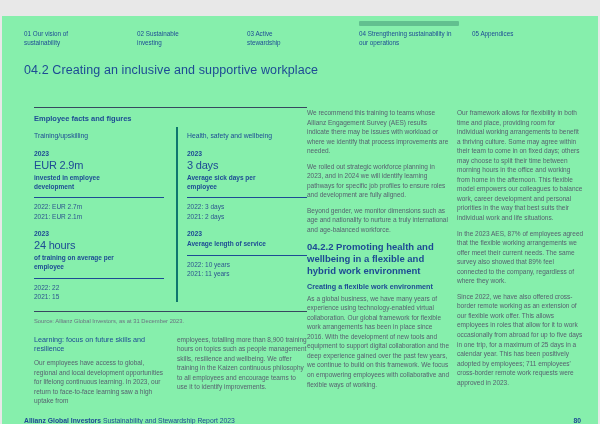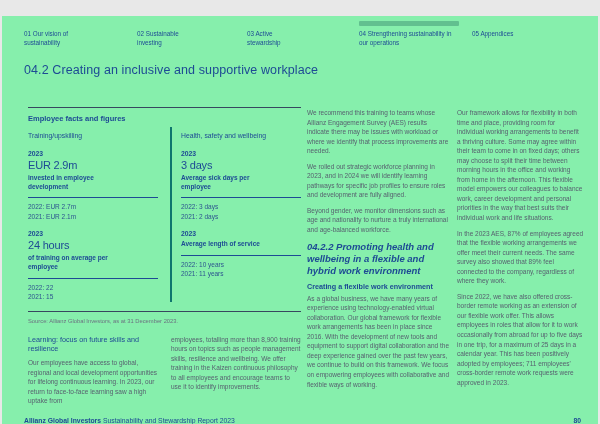--- a/index.html
+++ b/index.html
@@ -18,21 +18,21 @@
     position:absolute; left:357px; top:5px; width:100px; height:5px;
     background:#62c08f; border-radius:1px;
   }
   
   .page-title {
     position:absolute; left:22px; top:47px; font-size:12.5px;
     font-weight:500; color:#1d4a94; letter-spacing:0.1px;
   }
   
   .facts {
-    position:absolute; left:26px; top:91px; width:273px;
+    position:absolute; left:32px; top:91px; width:273px;
   }
   .rule-long { border-top:1px solid #37475f; }
   .facts-heading {
     font-size:7.5px; font-weight:bold; color:#1d4a94; margin-top:6px;
   }
   .stats-row { display:flex; margin-top:4px; }
   .stats-col-a { width:142px; padding-right:12px; }
   .stats-col-b { width:131px; padding-left:9px; border-left:2px solid #0f766e; }
   .col-header { font-size:6.8px; color:#1d4a94; margin-top:5px; line-height:1.3; }
   .stat-year { font-size:6.8px; font-weight:bold; color:#1d4a94; margin-top:9px; }
@@ -47,21 +47,21 @@
   .learning-col-b { width:133px; padding-left:3px; }
   .learning-heading { font-size:7.2px; font-weight:normal; color:#1d4a94; line-height:1.35; }
   .body-p { font-size:6.5px; color:#57616f; line-height:1.47; }
   .learning-col-a .body-p { margin-top:4px; }
   
   .col-mid { position:absolute; left:305px; top:92px; width:142px; }
   .col-right { position:absolute; left:455px; top:92px; width:127px; }
   .col-mid .body-p, .col-right .body-p { margin-bottom:6px; }
   .section-heading {
     font-size:9.5px; font-weight:bold; color:#1d4a94; line-height:1.3;
-    margin-top:3px; margin-bottom:4px;font-style:italic;
+    margin-top:3px; margin-bottom:4px;
   }
   .sub-heading {
     font-size:7.2px; font-weight:bold; color:#1d4a94; margin-bottom:3px;
   }
   
   .footer {
     position:absolute; left:22px; top:401px; width:557px;
     display:flex; justify-content:space-between; align-items:baseline;
     font-size:6.8px; color:#1d4a94;
   }

